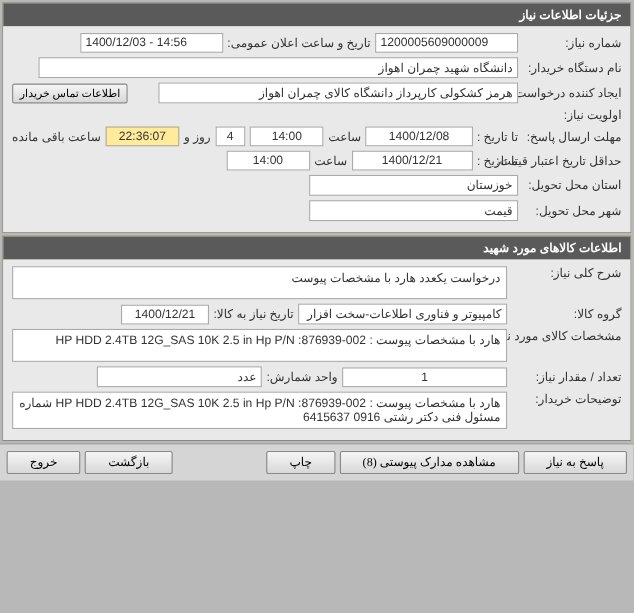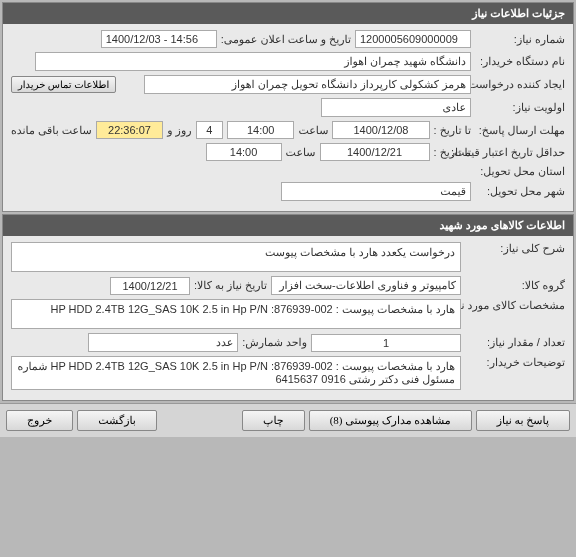--- a/index.html
+++ b/index.html
@@ -75,21 +75,21 @@
     display: flex;
     gap: 4px;
     padding: 6px;
     background: #d5d5d5;
     border-top: 1px solid #999;
   }
   .spacer { flex-grow: 1; }
   .w60 { width: 76px; }
   .w80 { width: 80px; }
   .w110 { width: 110px; }
-  .w130 { width: 116px; }
+  .w130 { width: 130px; }
   .w150 { width: 150px; }
   .w190 { width: 190px; }
   .grow { flex-grow: 1; min-width: 0; margin-left: 24px; }
 </style>
 </head>
 <body>
 
 <div class="panel">
   <div class="panel-header">جزئیات اطلاعات نیاز</div>
   <div class="panel-body">
@@ -101,27 +101,26 @@
       <span class="value-box ltr w130">1400/12/03 - 14:56</span>
     </div>
 
     <div class="row">
       <span class="label" style="width:90px">نام دستگاه خریدار:</span>
       <span class="value-box grow">دانشگاه شهید چمران اهواز</span>
     </div>
 
     <div class="row">
       <span class="label" style="width:90px">ایجاد کننده درخواست:</span>
-      <span class="value-box grow">هرمز کشکولی کارپرداز دانشگاه تحویل چمران اهواز</span>
+      <span class="value-box grow">هرمز کشکولی کارپرداز دانشگاه کالای چمران اهواز</span>
       <button class="btn small">اطلاعات تماس خریدار</button>
     </div>
 
     <div class="row">
       <span class="label" style="width:90px">اولویت نیاز:</span>
-      <span class="value-box w150">عادی</span>
     </div>
 
     <div class="row">
       <span class="label" style="width:90px">مهلت ارسال پاسخ:</span>
       <span class="label">تا تاریخ :</span>
       <span class="value-box ltr center w110">1400/12/08</span>
       <span class="label">ساعت</span>
       <span class="value-box ltr center w60">14:00</span>
       <span class="value-box center" style="width:30px">4</span>
       <span class="label">روز و</span>
@@ -132,20 +131,21 @@
     <div class="row">
       <span class="label" style="width:90px">حداقل تاریخ اعتبار قیمت:</span>
       <span class="label">تا تاریخ :</span>
       <span class="value-box ltr center w110">1400/12/21</span>
       <span class="label">ساعت</span>
       <span class="value-box ltr center w60">14:00</span>
     </div>
 
     <div class="row">
       <span class="label" style="width:90px">استان محل تحویل:</span>
+      <span class="value-box w190">خوزستان</span>
     </div>
 
     <div class="row">
       <span class="label" style="width:90px">شهر محل تحویل:</span>
       <span class="value-box w190">قیمت</span>
     </div>
 
   </div>
 </div>
 

